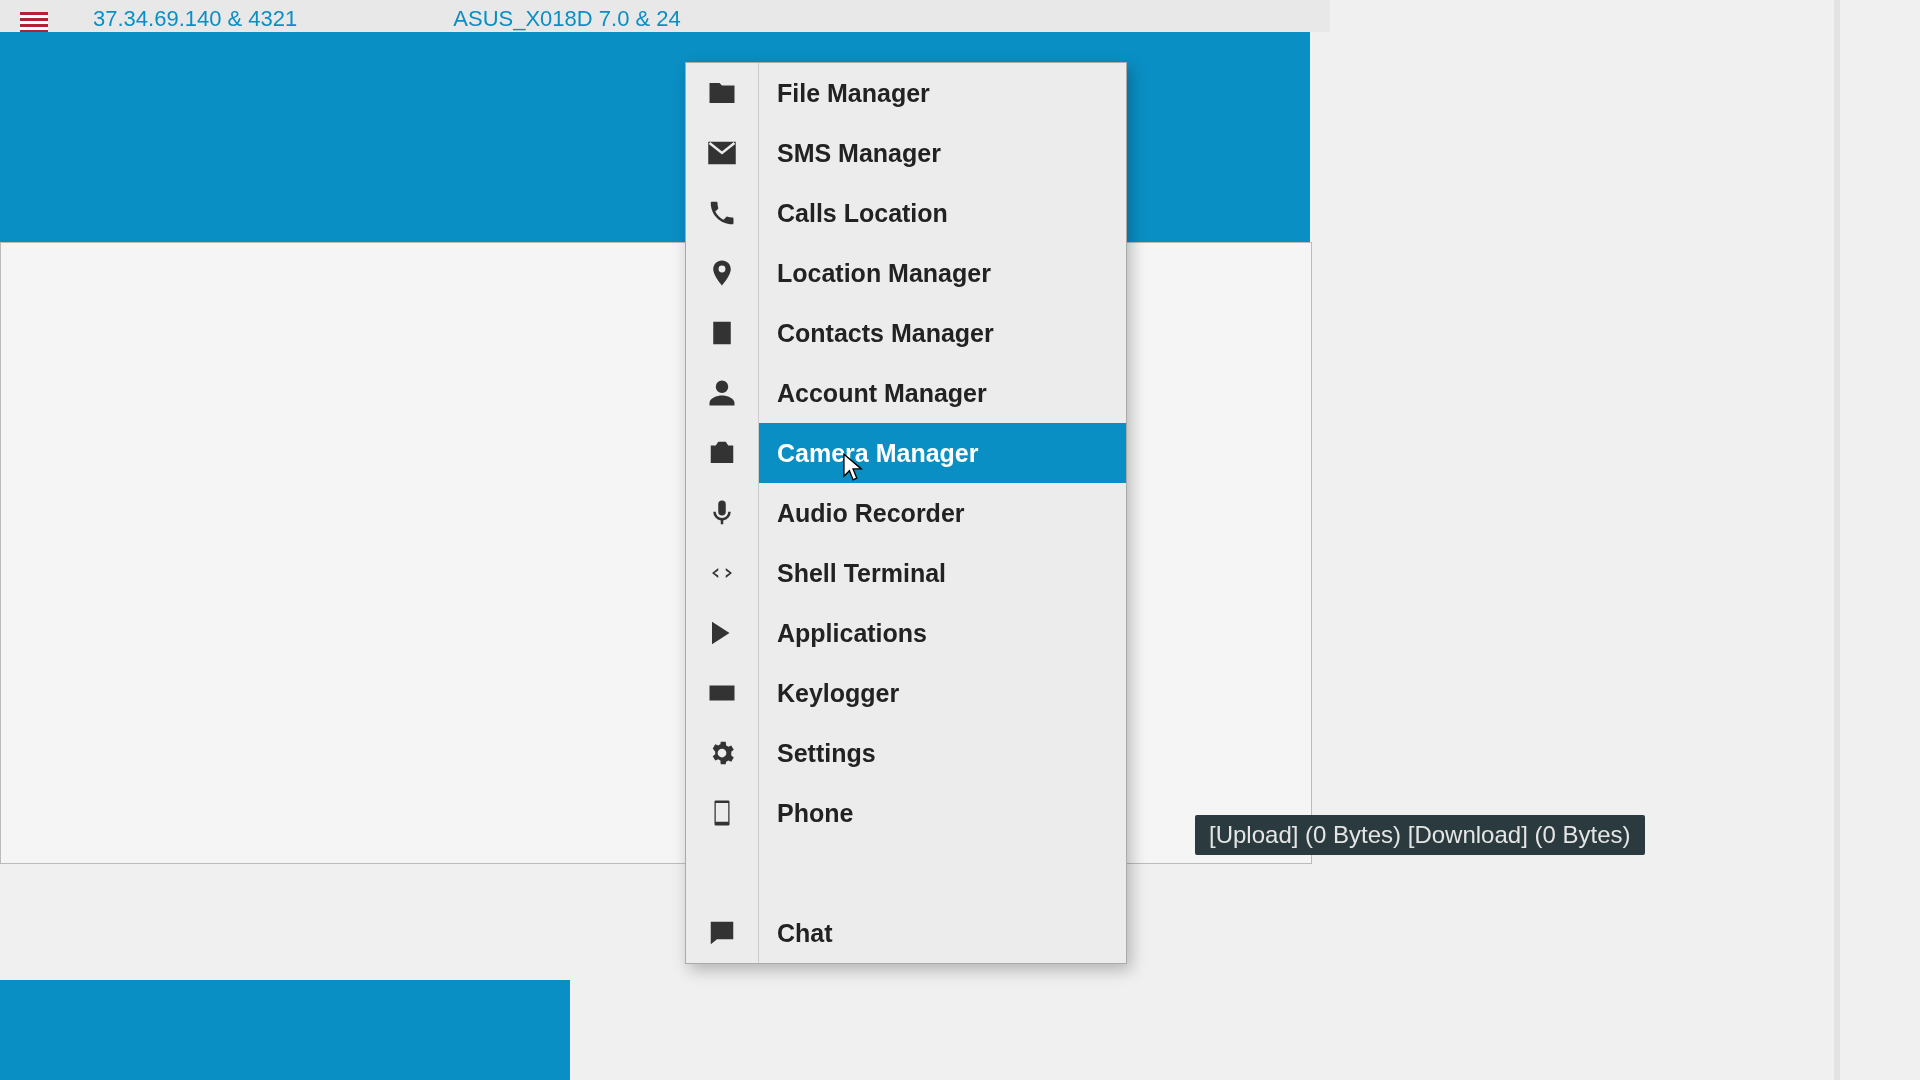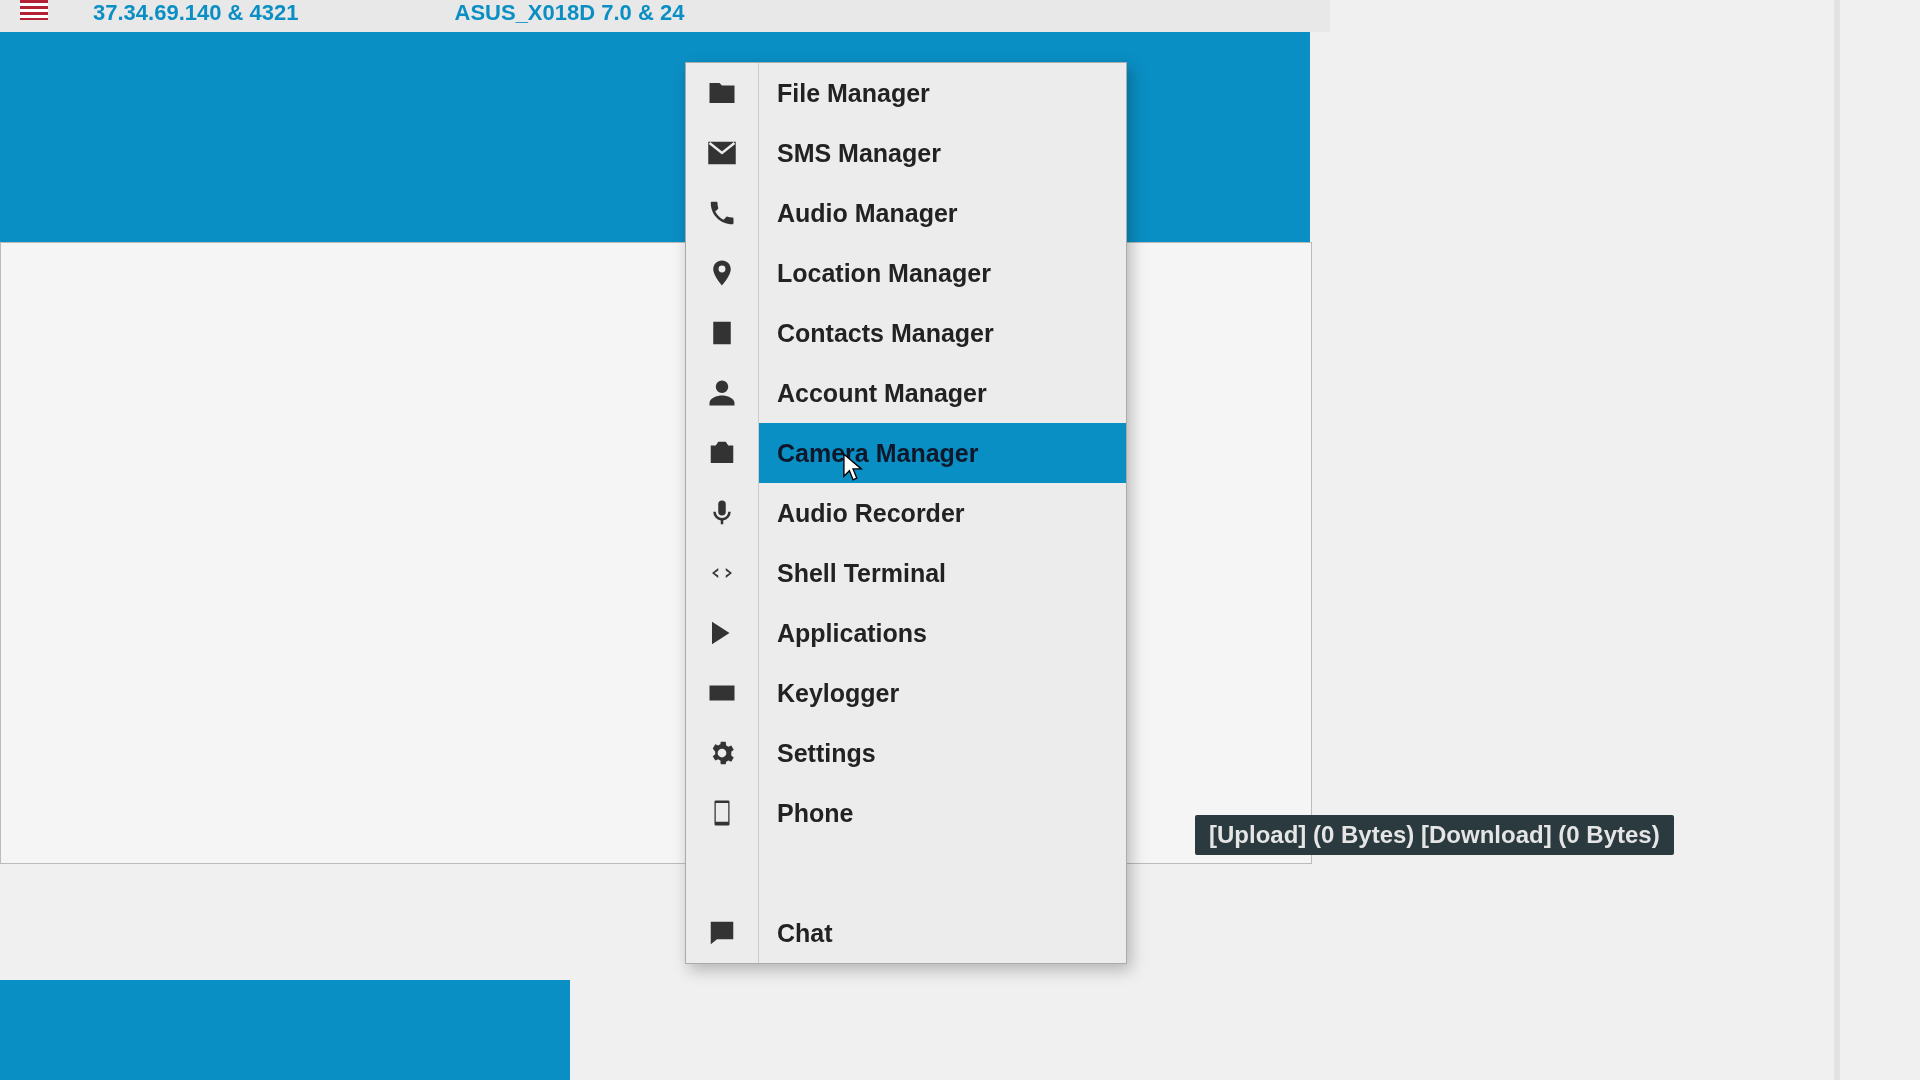--- a/index.html
+++ b/index.html
@@ -13,25 +13,25 @@
     position: relative;
   }
   .top-bar {
     position: absolute;
     top: 0;
     left: 0;
     width: 1310px;
     height: 32px;
     background: #e8e8e8;
     display: flex;
-    align-items: flex-start;
+    align-items: flex-end;
     gap: 40px;
     padding-left: 20px;
     font-size: 22px;
-    font-weight: bold;
+    font-weight: normal;
     color: #0a8fc4;
   }
   .top-bar .flag {
     width: 28px;
     height: 20px;
     background: linear-gradient(to bottom, #b22234 0 15%, #fff 15% 30%, #b22234 30% 45%, #fff 45% 60%, #b22234 60% 75%, #fff 75% 90%, #b22234 90% 100%);
     position: relative;
     margin-right: 0;
   }
   .top-bar .ip { margin-left: 5px; }
@@ -68,21 +68,21 @@
   }
   .menu-item {
     display: flex;
     align-items: center;
     height: 60px;
     cursor: pointer;
     position: relative;
   }
   .menu-item.selected .label-cell {
     background: #0a8fc4;
-    color: #0f172a;
+    color: #ffffff;
   }
   .icon-cell {
     width: 72px;
     display: flex;
     align-items: center;
     justify-content: center;
     border-right: 1px solid #ccc;
     height: 100%;
   }
   .icon-cell svg { width: 30px; height: 30px; fill: #333; }
@@ -104,21 +104,21 @@
     color: #333;
   }
 
   .status-badge {
     position: absolute;
     top: 815px;
     left: 1195px;
     background: #2a3a3f;
     color: #e5e5e5;
     font-size: 24px;
-    font-weight: bold;
+    font-weight: normal;
     padding: 6px 14px;
     border-radius: 2px;
   }
 
   .bottom-panel {
     position: absolute;
     top: 980px;
     left: 0;
     width: 570px;
     height: 100px;
@@ -177,21 +177,21 @@
     </span>
     <span class="label-cell">SMS Manager</span>
   </div>
 
   <div class="menu-item">
     <span class="icon-cell">
       <svg viewBox="0 0 24 24">
           <path d="M6.6 10.8c1.4 2.8 3.8 5.2 6.6 6.6l2.2-2.2c.3-.3.7-.4 1-.2 1.2.4 2.5.6 3.8.6.6 0 1 .4 1 1V20c0 .6-.4 1-1 1C10.6 21 3 13.4 3 4c0-.6.4-1 1-1h3.4c.6 0 1 .4 1 1 0 1.3.2 2.6.6 3.8.1.3 0 .7-.2 1L6.6 10.8z"></path>
         </svg>
     </span>
-    <span class="label-cell">Audio Manager</span>
+    <span class="label-cell">Calls Location</span>
   </div>
 
   <div class="menu-item">
     <span class="icon-cell">
       <svg viewBox="0 0 24 24">
           <path d="M12 2C8 2 5 5 5 9c0 5 7 13 7 13s7-8 7-13c0-4-3-7-7-7zm0 9.5A2.5 2.5 0 1112 6a2.5 2.5 0 010 5.5z"></path>
         </svg>
     </span>
     <span class="label-cell">Location Manager</span>
   </div>

